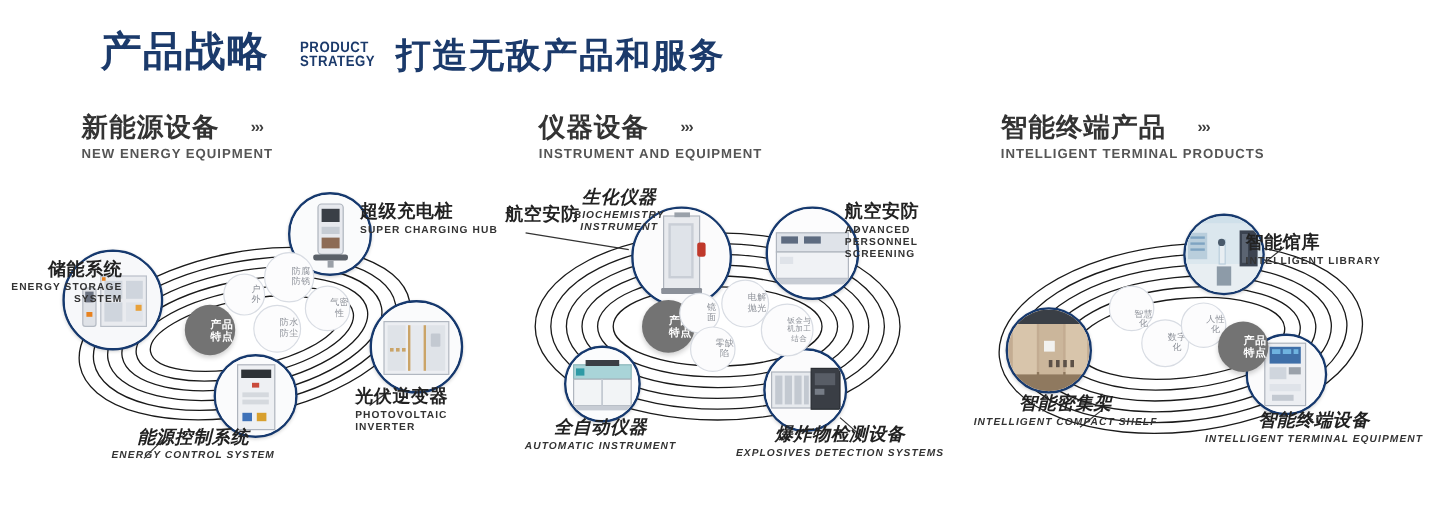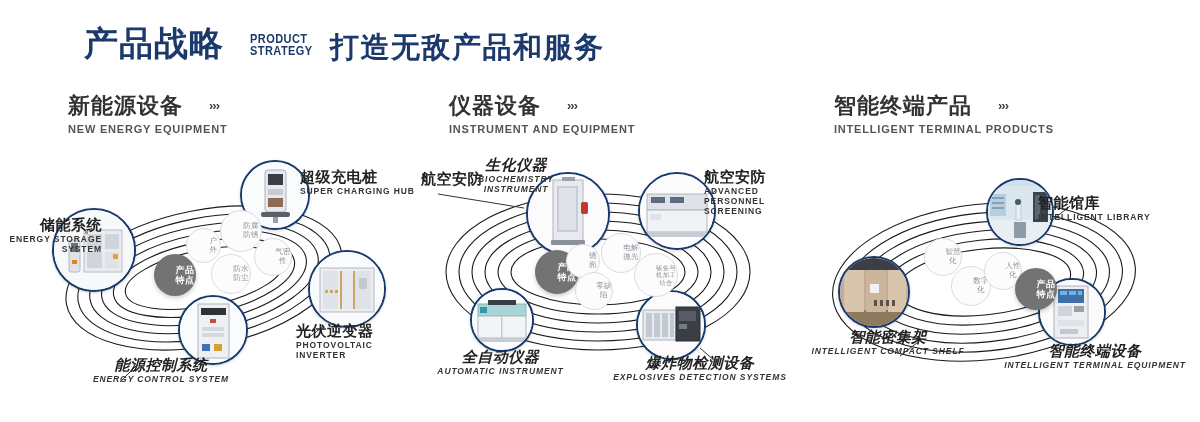--- a/index.html
+++ b/index.html
@@ -433,21 +433,21 @@
         <rect x="34" y="26" width="10" height="6" fill="#9aa1aa"></rect>
         <rect x="18" y="40" width="26" height="6" fill="#dfe3e9"></rect>
         <rect x="20" y="49" width="18" height="5" fill="#c3c9d1"></rect>
       </svg>
     </div>
     <div class="nlabel center" style="left:212px;top:192px;width:190px;">
       <div class="cn">智能终端设备</div>
       <div class="en">INTELLIGENT TERMINAL EQUIPMENT</div>
     </div>
 
-    <div class="feat" style="left:136px;top:88px;width:36px;height:36px;">
+    <div class="feat" style="left:136px;top:88px;width:36px;height:36px;align-items:flex-end;">
       <div>
         <span>智慧化</span>
       </div>
     </div>
     <div class="feat" style="left:163px;top:116px;width:38px;height:38px;">
       <div>
         <span>数字化</span>
       </div>
     </div>
     <div class="feat" style="left:196px;top:102px;width:36px;height:36px;">

